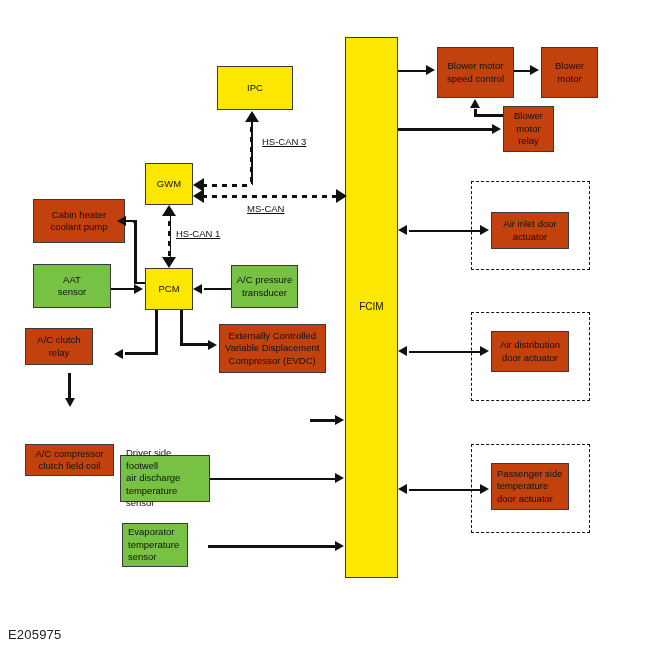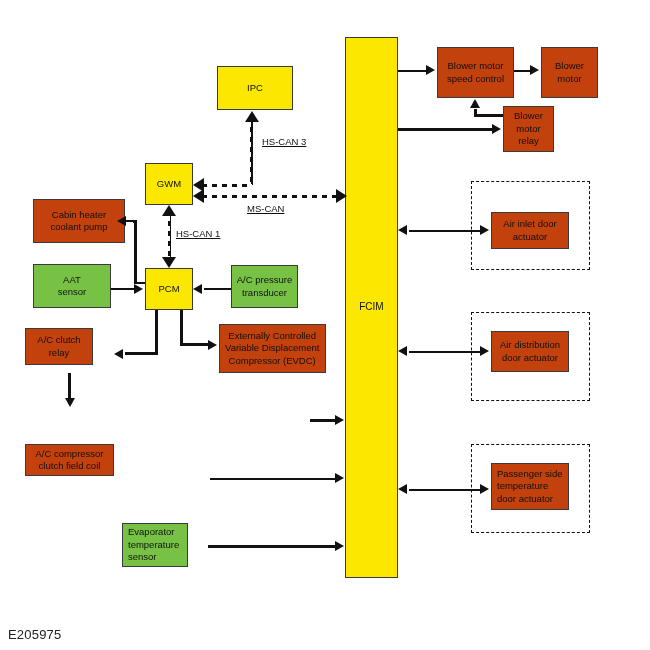--- a/index.html
+++ b/index.html
@@ -143,20 +143,23 @@
   <div class="node blue" style="left:25px; top:328px; width:68px; height:37px;">A/C clutch relay</div>
 
   <div class="node blue" style="left:25px; top:396px; width:89px; height:32px;margin-top:48px;">A/C compressor
 clutch field coil</div>
 
   <div class="node blue left" style="left:219px; top:324px; width:107px; height:49px;text-align:center;">Externally Controlled
 Variable Displacement
 Compressor (EVDC)</div>
 
 
+  <div class="node green left" style="left:120px; top:455px; width:90px; height:47px;">Driver side footwell
+air discharge
+temperature sensor</div>
 
   <div class="node green left" style="left:122px; top:523px; width:66px; height:44px;">Evaporator
 temperature
 sensor</div>
 
   <div class="node blue" style="left:437px; top:47px; width:77px; height:51px;">Blower motor
 speed control</div>
 
   <div class="node blue" style="left:541px; top:47px; width:57px; height:51px;">Blower
 motor</div>

